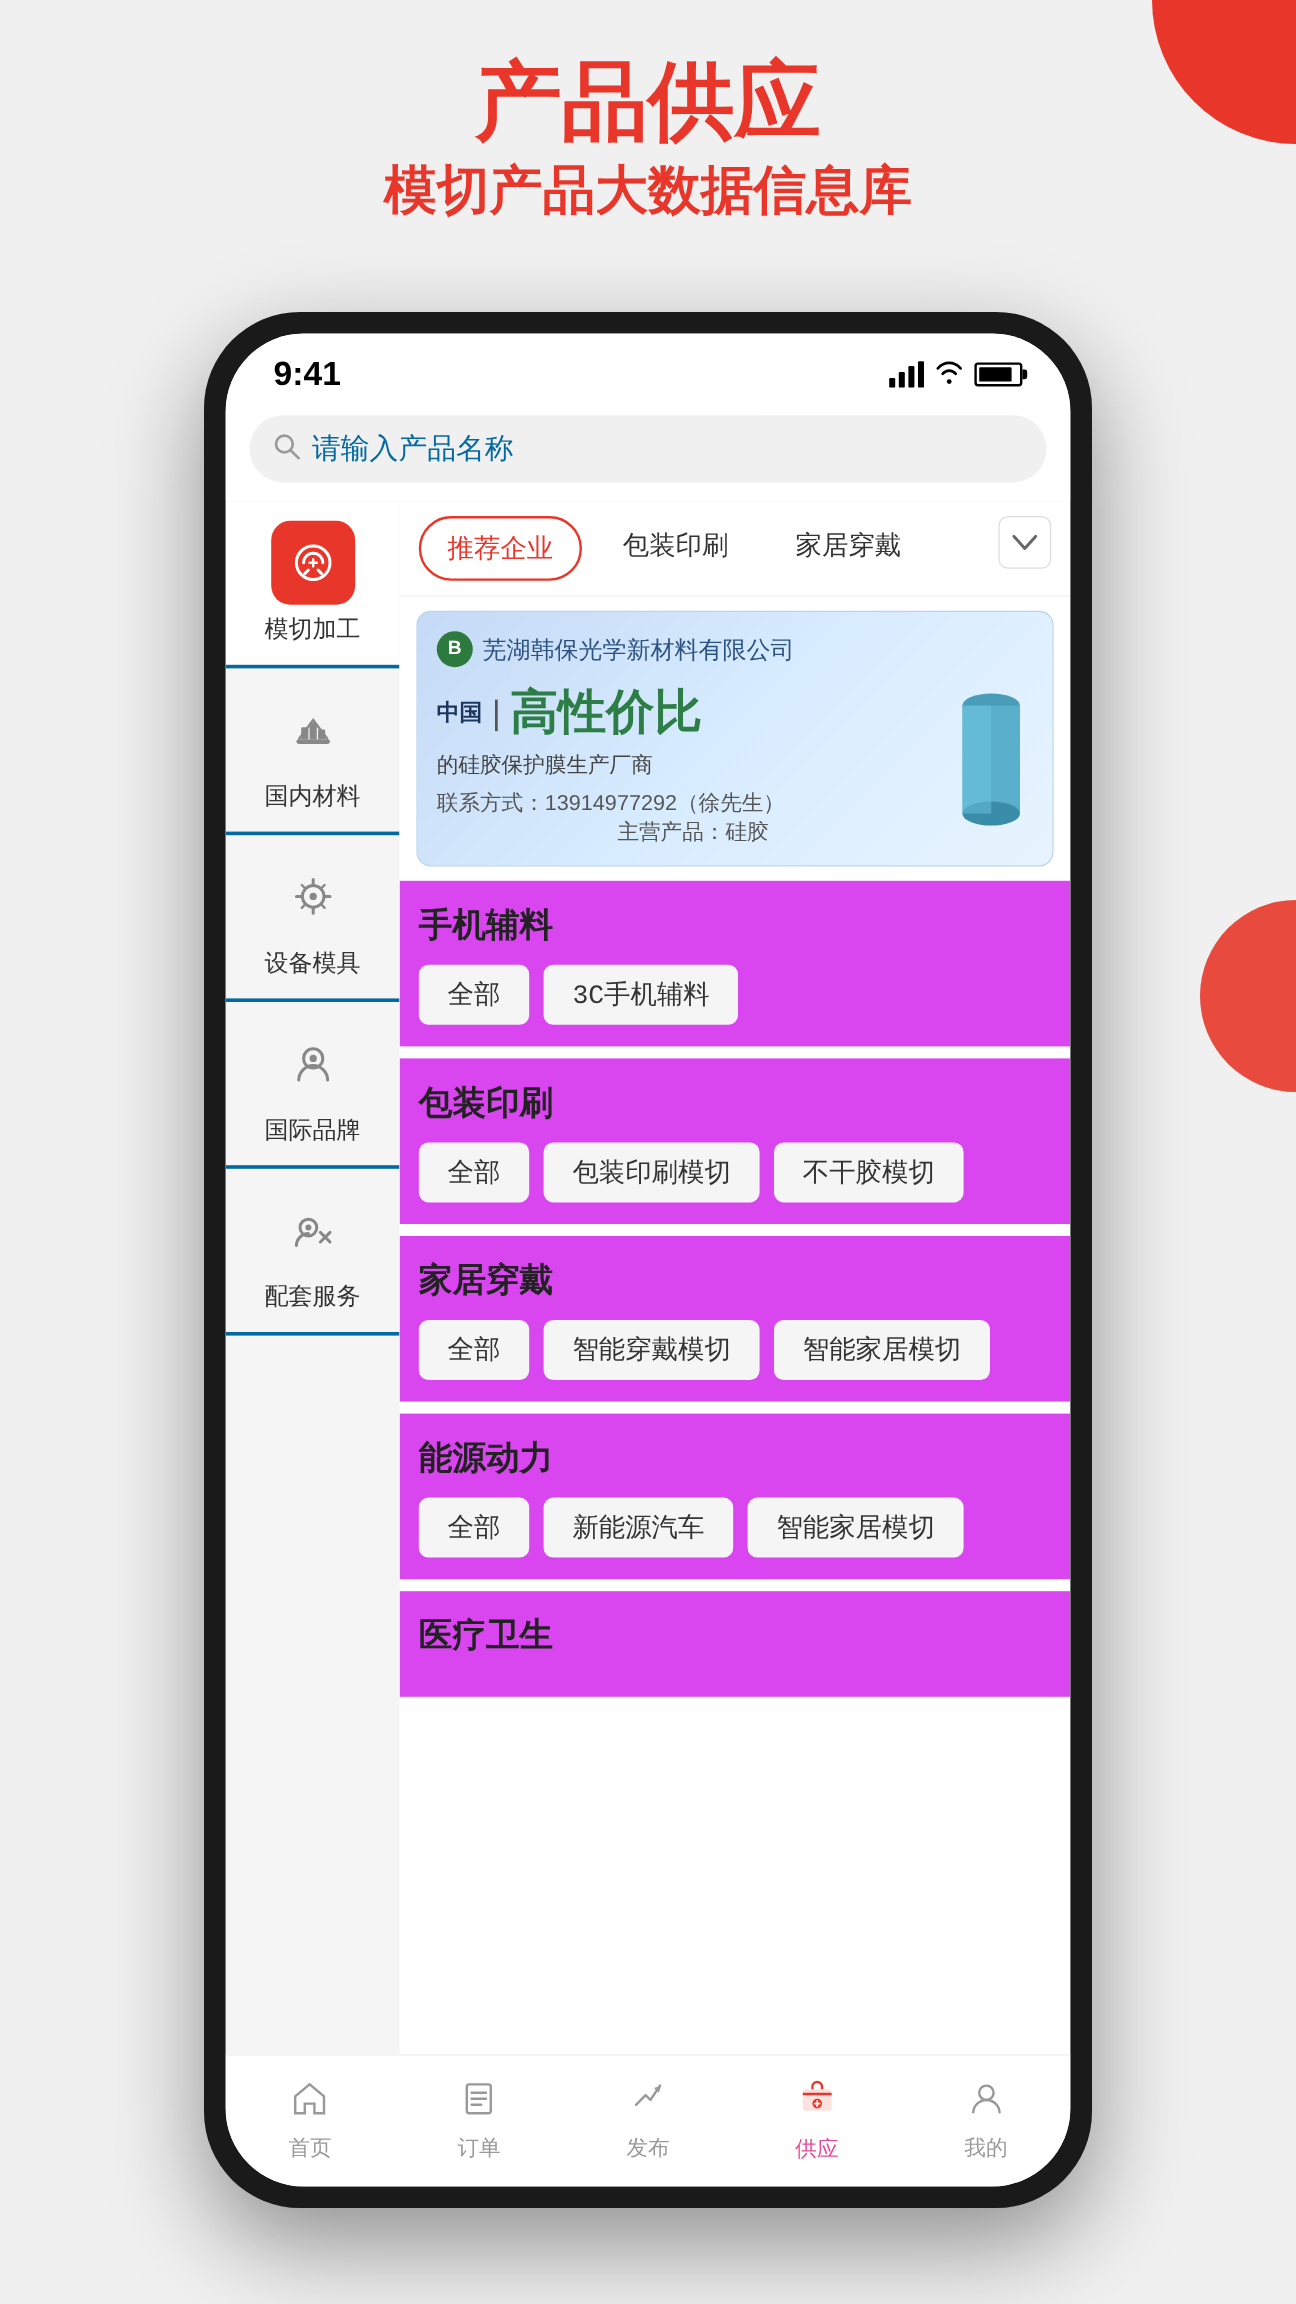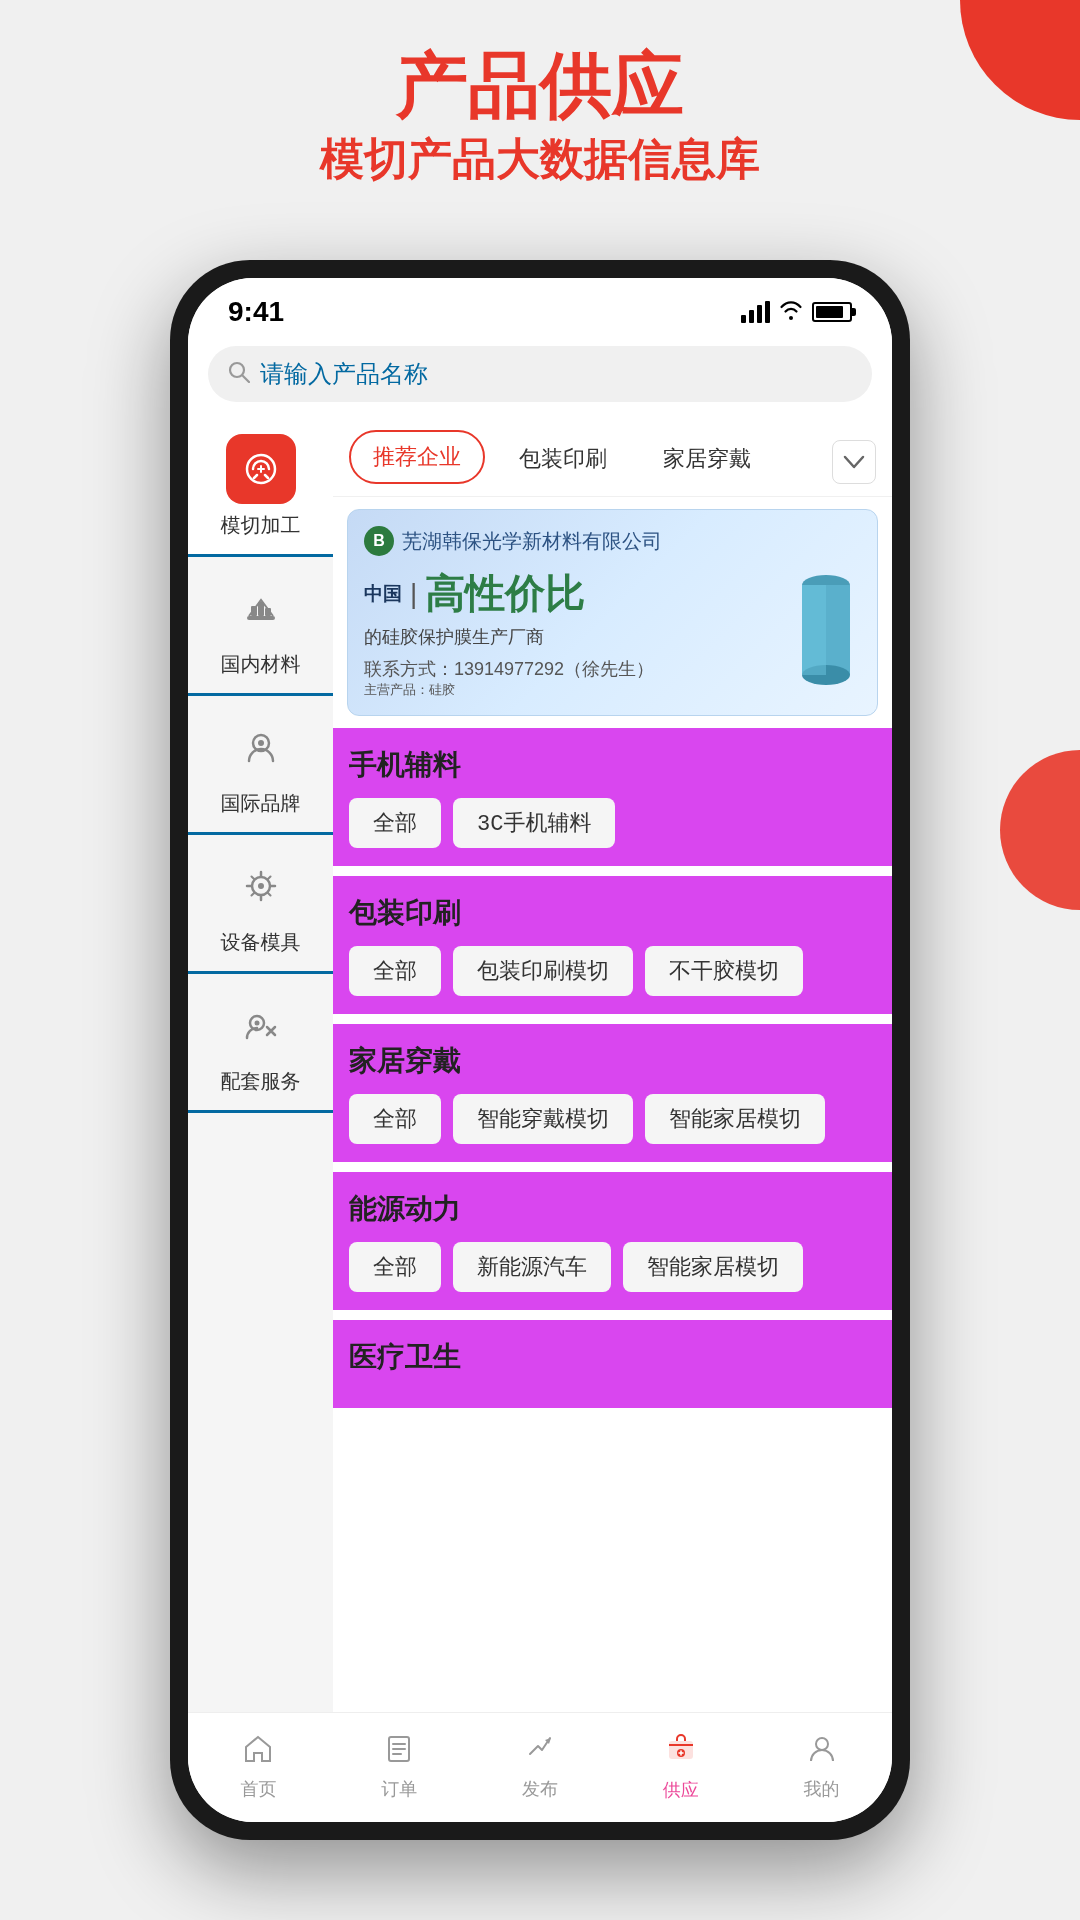--- a/index.html
+++ b/index.html
@@ -218,21 +218,21 @@
       flex: 1;
       background: #fff;
       overflow-y: auto;
       display: flex;
       flex-direction: column;
     }
 
     
     .category-tabs {
       display: flex;
-      align-items: flex-end;
+      align-items: flex-start;
       padding: 12px 16px;
       gap: 12px;
       border-bottom: 1px solid #f0f0f0;
       flex-shrink: 0;
       background: #fff;
     }
     .tab-btn {
       padding: 10px 22px;
       border-radius: 30px;
       font-size: 22px;
@@ -318,22 +318,23 @@
       font-size: 18px;
       color: #444;
       margin-top: 4px;
     }
     .banner-contact {
       font-size: 18px;
       color: #555;
       margin-top: 8px;
     }
     .banner-main-product {
-      font-size: 13px;
+      font-size: 18px;
       color: #555;
+      text-align: center;
     }
     .banner-cylinder {
       width: 70px;
       display: flex;
       flex-direction: column;
       align-items: center;
       gap: 6px;
     }
 
     
@@ -477,38 +478,38 @@
                 <rect x="24" y="20" width="6" height="8" rx="1" fill="#888"></rect>
                 <path d="M8 28L20 12l12 16" stroke="#888" stroke-width="2" fill="none"></path>
               </svg>
             </div>
             <span class="sidebar-item-label">国内材料</span>
           </div>
 
           <div class="sidebar-item">
             <div class="sidebar-item-icon gray-bg">
               <svg class="icon-svg" viewBox="0 0 40 40" fill="none">
-                <circle cx="20" cy="16" r="8" stroke="#888" stroke-width="2.5"></circle>
-                <circle cx="20" cy="16" r="3" fill="#888"></circle>
-                <path d="M8 34c0-6.6 5.4-12 12-12s12 5.4 12 12" stroke="#888" stroke-width="2.5" stroke-linecap="round"></path>
-              </svg>
-            </div>
-            <span class="sidebar-item-label">国际品牌</span>
-          </div>
-
-          <div class="sidebar-item">
-            <div class="sidebar-item-icon gray-bg">
-              <svg class="icon-svg" viewBox="0 0 40 40" fill="none">
                 <circle cx="20" cy="20" r="9" stroke="#888" stroke-width="2.5"></circle>
                 <circle cx="20" cy="20" r="3" fill="#888"></circle>
                 <path d="M20 6v4M20 30v4M6 20h4M30 20h4" stroke="#888" stroke-width="2.5" stroke-linecap="round"></path>
                 <path d="M10.5 10.5l2.8 2.8M26.7 26.7l2.8 2.8M10.5 29.5l2.8-2.8M26.7 13.3l2.8-2.8" stroke="#888" stroke-width="2" stroke-linecap="round"></path>
               </svg>
             </div>
             <span class="sidebar-item-label">设备模具</span>
+          </div>
+
+          <div class="sidebar-item">
+            <div class="sidebar-item-icon gray-bg">
+              <svg class="icon-svg" viewBox="0 0 40 40" fill="none">
+                <circle cx="20" cy="16" r="8" stroke="#888" stroke-width="2.5"></circle>
+                <circle cx="20" cy="16" r="3" fill="#888"></circle>
+                <path d="M8 34c0-6.6 5.4-12 12-12s12 5.4 12 12" stroke="#888" stroke-width="2.5" stroke-linecap="round"></path>
+              </svg>
+            </div>
+            <span class="sidebar-item-label">国际品牌</span>
           </div>
 
           <div class="sidebar-item">
             <div class="sidebar-item-icon gray-bg">
               <svg class="icon-svg" viewBox="0 0 40 40" fill="none">
                 <circle cx="16" cy="18" r="7" stroke="#888" stroke-width="2.5"></circle>
                 <circle cx="16" cy="18" r="2.5" fill="#888"></circle>
                 <path d="M6 33c0-5.5 4.5-10 10-10" stroke="#888" stroke-width="2.5" stroke-linecap="round"></path>
                 <path d="M26 22l8 8M26 30l8-8" stroke="#888" stroke-width="2.5" stroke-linecap="round"></path>
               </svg>

